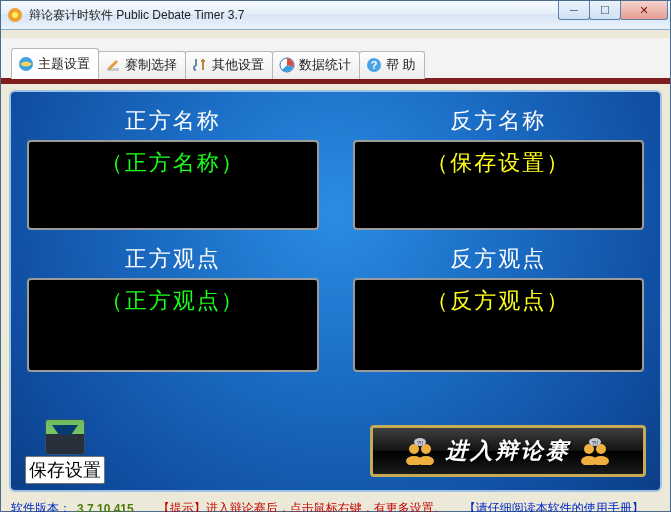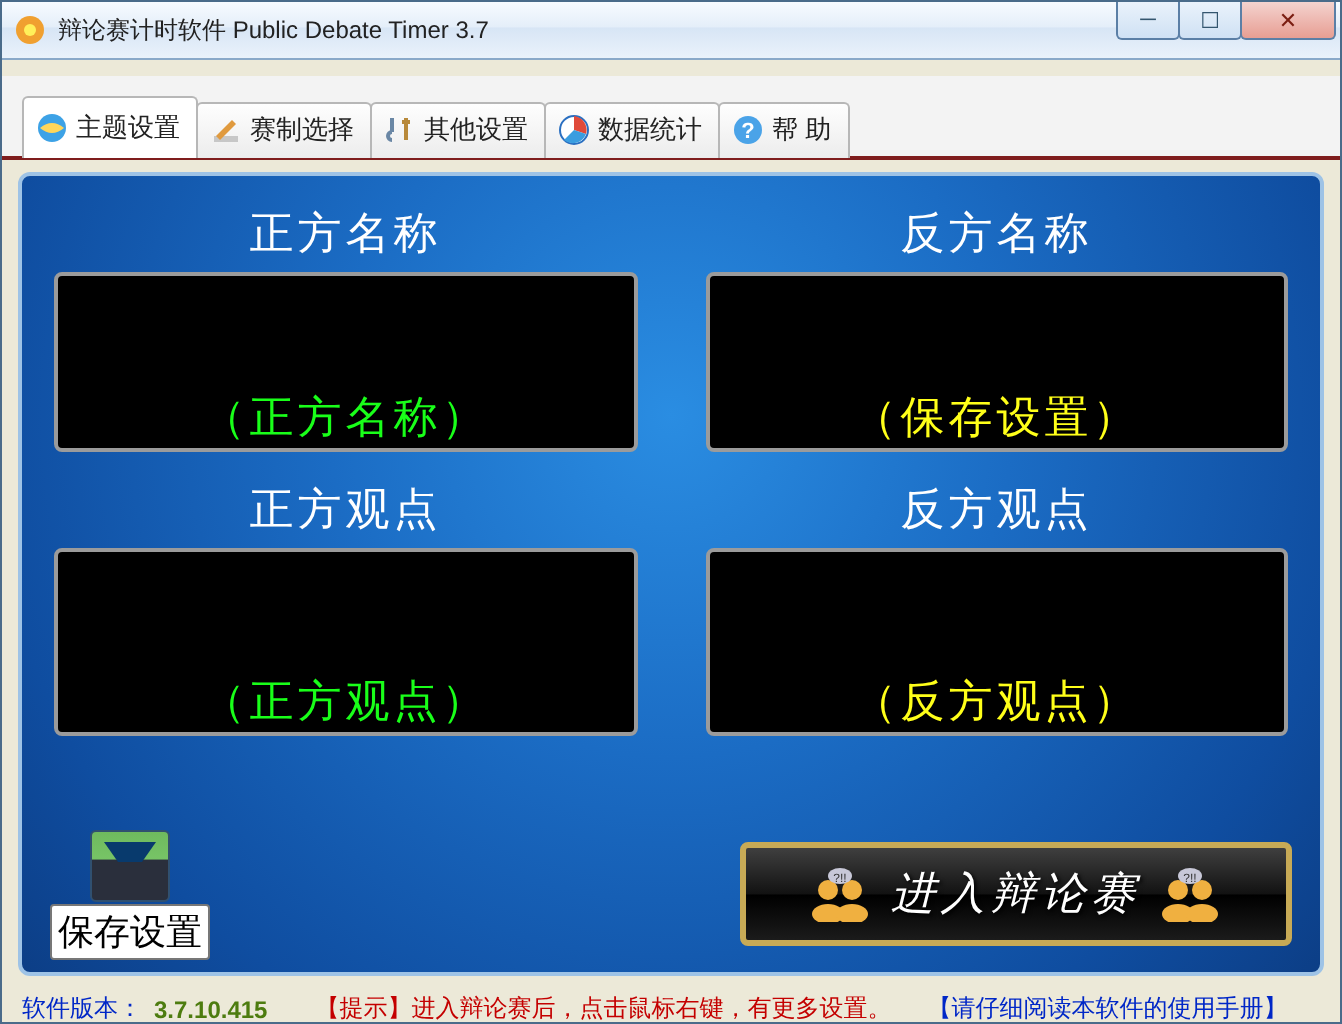--- a/index.html
+++ b/index.html
@@ -7,42 +7,42 @@
   
   .titlebar{height:28px;background:linear-gradient(to bottom,#f7fbff,#e4eef9 45%,#d7e5f5 46%,#eaf2fb);display:flex;align-items:center;border-bottom:1px solid #8aa9c9;font-size:12px;color:#222;}
   .titlebar .app-icon{width:16px;height:16px;margin:0 6px;display:flex;align-items:center;justify-content:center;}
   .titlebar .title{flex:1 1 auto;}
   .winbtns{display:flex;align-items:flex-start;gap:0;margin-right:2px;height:100%;}
   .winbtn{width:30px;height:18px;margin-top:0;border:1px solid #5b7fa6;border-top:none;border-radius:0 0 3px 3px;background:linear-gradient(to bottom,#eaf2fb,#cfe1f4);display:flex;align-items:center;justify-content:center;font-size:11px;color:#34566f;margin-left:-1px;}
   .winbtn.close{background:linear-gradient(to bottom,#f4d3cf,#e79e93);color:#7a1c10;width:46px;}
   
   .menuspace{height:8px;background:#ece9d8;}
   
-  .tabstrip{display:flex;align-items:flex-end;padding:6px 10px 0 10px;background:#f3f3f3;border-bottom:2px solid #7f1d1d;height:34px;}
+  .tabstrip{display:flex;align-items:flex-end;padding:6px 10px 0 10px;background:#f3f3f3;border-bottom:6px solid #7f1d1d;height:34px;}
   .tab{display:flex;align-items:center;gap:4px;font-size:13px;color:#222;padding:4px 8px 5px 6px;border:1px solid #b7b7b7;border-bottom:none;background:linear-gradient(to bottom,#fefefe,#ececec);border-radius:3px 3px 0 0;margin-right:-1px;position:relative;top:1px;white-space:nowrap;cursor:default;}
   .tab.active{background:#fff;padding-top:6px;padding-bottom:6px;z-index:2;}
   .tab .ticon{width:16px;height:16px;display:inline-flex;align-items:center;justify-content:center;}
   
   .panelwrap{padding:0;margin:0;}
   .bluepanel{margin:6px 8px 4px 8px;height:402px;border:2px solid #9ec3e6;border-radius:6px;background:radial-gradient(circle at 50% 30%,#2a8de2 0%,#1b6cc4 40%,#0f4da0 80%,#0c3e86 100%);position:relative;padding:14px 16px 8px 16px;box-sizing:border-box;}
   .grid{display:grid;grid-template-columns:1fr 1fr;grid-template-rows:auto auto auto auto;column-gap:34px;row-gap:4px;}
   .zh-title{color:#fff;font-size:22px;text-align:center;font-family:"SimSun","STSong",serif;letter-spacing:2px;}
-  .blackbox{height:80px;background:#000;border:2px solid #9b9b9b;border-radius:4px;display:flex;align-items:flex-end;justify-content:center;padding-top:6px;font-size:22px;font-family:Liberation Sans, sans-serif;letter-spacing:2px;}
+  .blackbox{height:80px;background:#000;border:2px solid #9b9b9b;border-radius:4px;display:flex;align-items:flex-start;justify-content:center;padding-top:6px;font-size:22px;font-family:Liberation Sans, sans-serif;letter-spacing:2px;}
   .blackbox.big{height:84px;}
   .green{color:#19ff19;}
   .yellow{color:#ffff19;}
   
   .bottombar{position:absolute;left:14px;right:14px;bottom:10px;height:58px;display:flex;align-items:center;justify-content:space-between;}
   .sidebtn{display:flex;flex-direction:column;align-items:center;gap:1px;cursor:pointer;}
   .sidebtn .sicon{width:38px;height:34px;border:1px solid #305070;border-radius:3px;background:linear-gradient(to bottom,#6fba5e,#77c466 40%,#2a2f3c 41%,#2a2f3c);position:relative;display:flex;align-items:flex-end;justify-content:center;}
   .sidebtn .sicon:before{content:"";position:absolute;top:5px;width:12px;height:12px;border-bottom:10px solid #083a6d;border-left:7px solid transparent;border-right:7px solid transparent;}
   .sidebtn.save .sicon:before{border-bottom:none;border-top:10px solid #083a6d;}
   .sidebtn .slabel{font-size:18px;color:#000;background:#fff;padding:1px 3px;border:1px solid #777;border-radius:2px;white-space:nowrap;font-family:"SimSun",sans-serif;}
   .enterbtn{flex:0 0 auto;width:270px;height:46px;border:3px solid #c7aa56;border-radius:4px;background:linear-gradient(to bottom,#3f3f3f,#121212 50%,#000 51%,#1b1b1b);display:flex;align-items:center;justify-content:center;gap:8px;cursor:pointer;}
-  .enterbtn .etxt{color:#fff;font-size:22px;font-style:italic;font-weight:normal;font-family:"SimHei","SimSun",serif;letter-spacing:3px;text-shadow:1px 1px 2px #000;}
+  .enterbtn .etxt{color:#fff;font-size:22px;font-style:italic;font-weight:bold;font-family:"SimHei","SimSun",serif;letter-spacing:3px;text-shadow:1px 1px 2px #000;}
   .enterbtn .people{width:34px;height:28px;}
   
   .statusbar{font-size:12px;padding:4px 6px 4px 10px;display:flex;gap:6px;align-items:center;color:#0027c7;font-family:"SimSun",sans-serif;}
   .statusbar .lbl{color:#0027c7;}
   .statusbar .red{color:#c40000;}
   .statusbar .ver{color:#4d7c0f;font-weight:bold;}
 </style>
 </head>
 <body>
 

